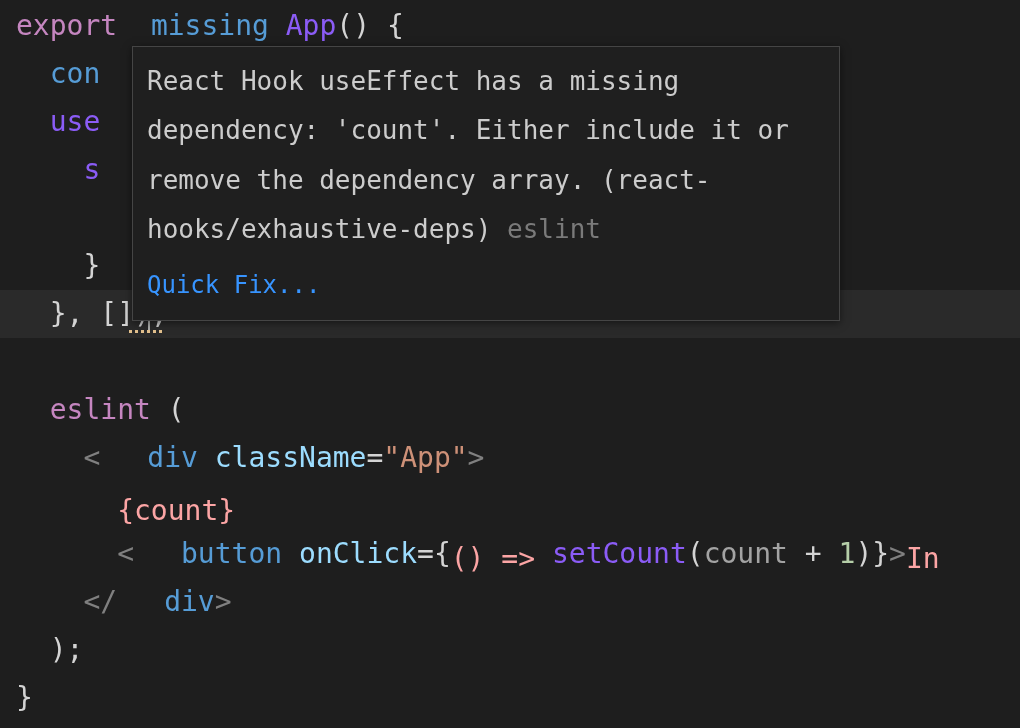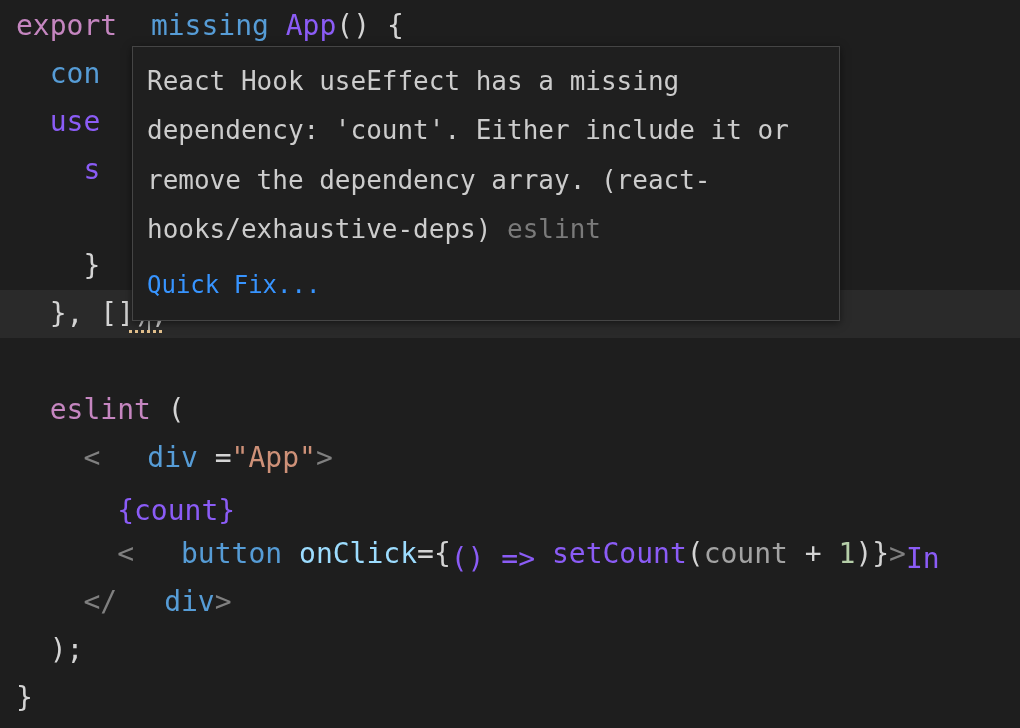--- a/index.html
+++ b/index.html
@@ -14,21 +14,21 @@
       line-height:1.7;
     }
     .code { position:relative; padding-top:2px; }
     .line { white-space:pre; padding-left:16px; height:48px; display:flex; align-items:center; }
     .kw-export  { color:#c586c0; }
     .kw-const   { color:#569cd6; }
     .kw-return  { color:#c586c0; }
     .fn         { color:#8b5cf6; }
     .ident      { color:#a3a3a3; }
     .attr       { color:#9cdcfe; }
-    .text       { color:#8b5cf6;margin-top:9px; }
+    .text       { color:#fca5a5;margin-top:9px; }
     .punct      { color:#d4d4d4; }
     .op         { color:#d4d4d4; }
     .str        { color:#ce9178; }
     .tag-angle  { color:#808080; }
     .tag-name   { color:#569cd6;margin-left:47px; }
     .num        { color:#b5cea8; }
 
     .hover {
       position:absolute;
       left:132px; top:46px;
@@ -85,21 +85,21 @@
   <div class="line line-hl">
     <span class="text">  </span><span class="punct">}, </span><span class="punct">[]</span><span class="punct">);</span>
     <span class="cursor"></span>
     <span class="squiggle"></span>
   </div>
 
   <div class="line"><span class="text"> </span></div>
 
   <div class="line"><span class="text">  </span><span class="kw-return">eslint</span><span class="punct"> (</span></div>
 
-  <div class="line"><span class="text">    </span><span class="tag-angle">&lt;</span><span class="tag-name">div</span><span class="text"> </span><span class="punct">=</span><span class="str">"App"</span><span class="tag-angle">&gt;</span></div>
+  <div class="line"><span class="text">    </span><span class="tag-angle">&lt;</span><span class="tag-name">div</span><span class="text"> </span><span class="attr">className</span><span class="punct">=</span><span class="str">"App"</span><span class="tag-angle">&gt;</span></div>
 
   <div class="line"><span class="text">      </span><span class="text">{count}</span></div>
 
   <div class="line"><span class="text">      </span><span class="tag-angle">&lt;</span><span class="tag-name">button</span><span class="text"> </span><span class="attr">onClick</span><span class="punct">=</span><span class="punct">{</span><span class="text">() =&gt; </span><span class="fn">setCount</span><span class="punct">(</span><span class="ident">count </span><span class="op">+ </span><span class="num">1</span><span class="punct">)</span><span class="punct">}</span><span class="tag-angle">&gt;</span><span class="text">In</span></div>
 
   <div class="line"><span class="text">    </span><span class="tag-angle">&lt;/</span><span class="tag-name">div</span><span class="tag-angle">&gt;</span></div>
 
   <div class="line"><span class="text">  </span><span class="punct">);</span></div>
 
   <div class="line"><span class="punct">}</span></div>

